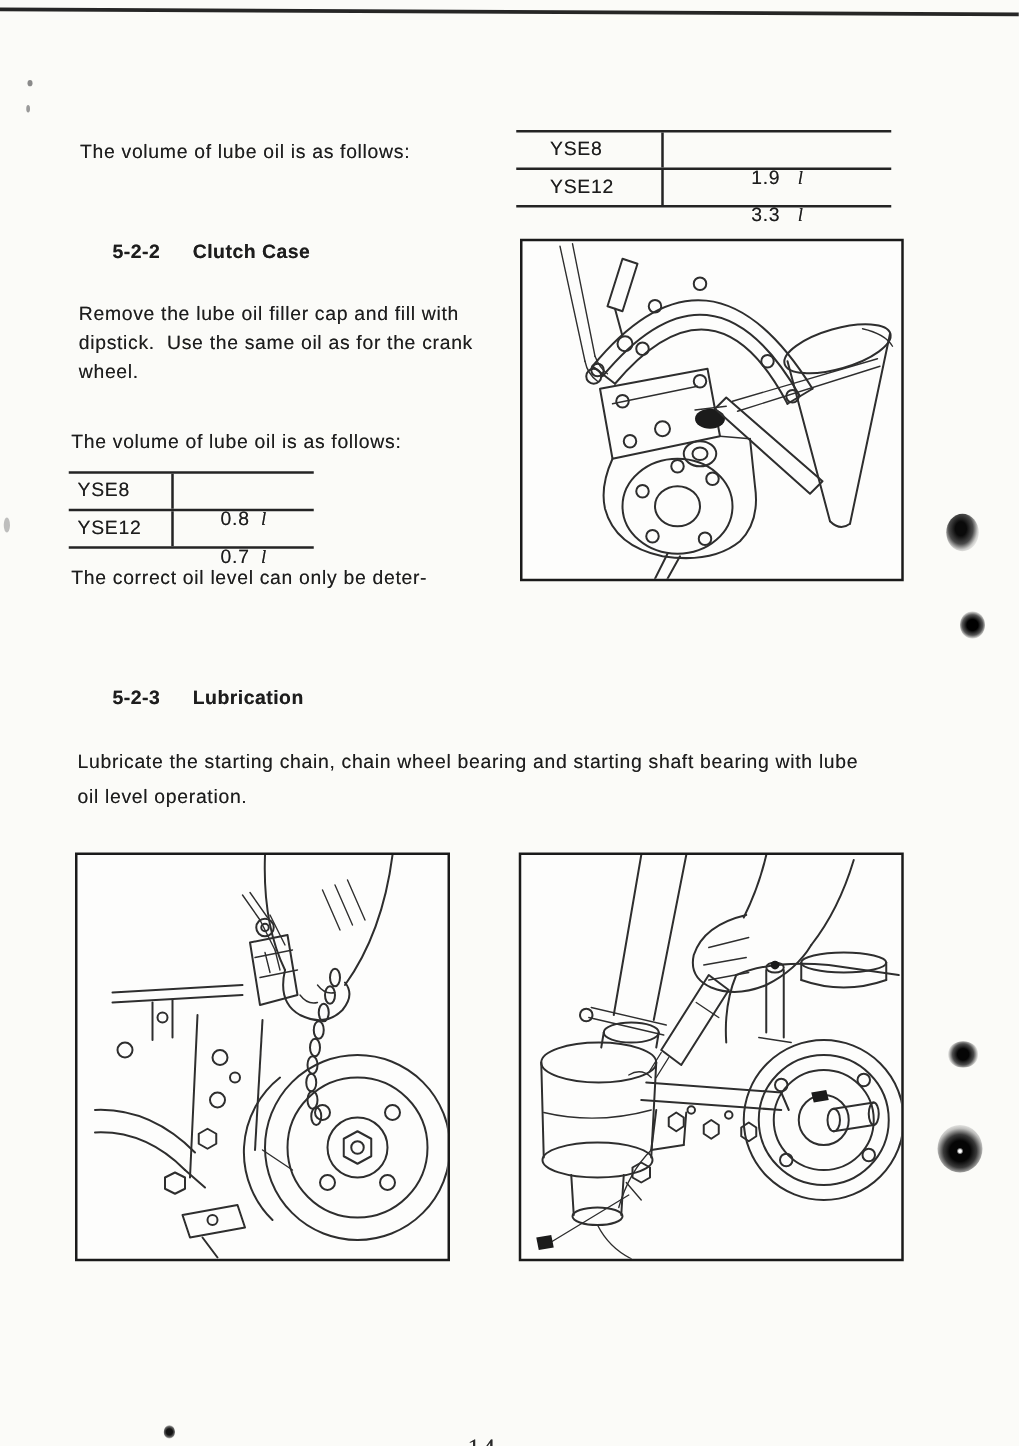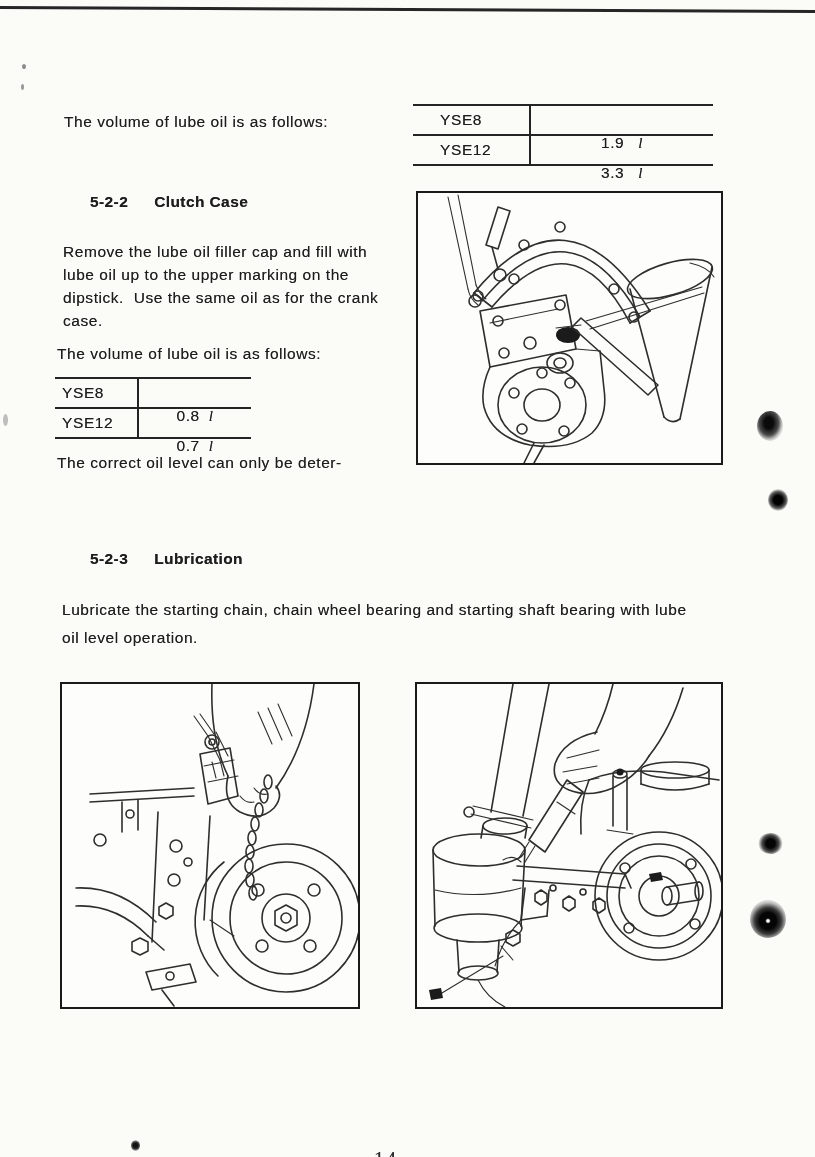--- a/index.html
+++ b/index.html
@@ -71,23 +71,22 @@
     </div>
   </div>
 
   <div class="heading abs" style="left:60px;top:193px">
     <span>5-2-2</span>
     <span>Clutch Case</span>
   </div>
 
   <div class="abs" style="left:63px;top:240px">
     <div class="bodytext">Remove the lube oil filler cap and fill with</div>
-    <div class="bodytext">lube oil up to the upper marking on the</div>
     <div class="bodytext">dipstick.  Use the same oil as for the crank</div>
-    <div class="bodytext">case.</div>
+    <div class="bodytext">wheel.</div>
   </div>
 
   <div class="bodytext abs" style="left:57px;top:342px">The volume of lube oil is as follows:</div>
 
   <div class="vtable tb abs" style="left:55px;top:377px;width:196px">
     <div class="vrow">
       <div class="vcell c1" style="width:84px;padding-left:7px">YSE8</div>
       <div class="vcell c2">
         <span>0.8</span>
         <span class="unit">l</span>

